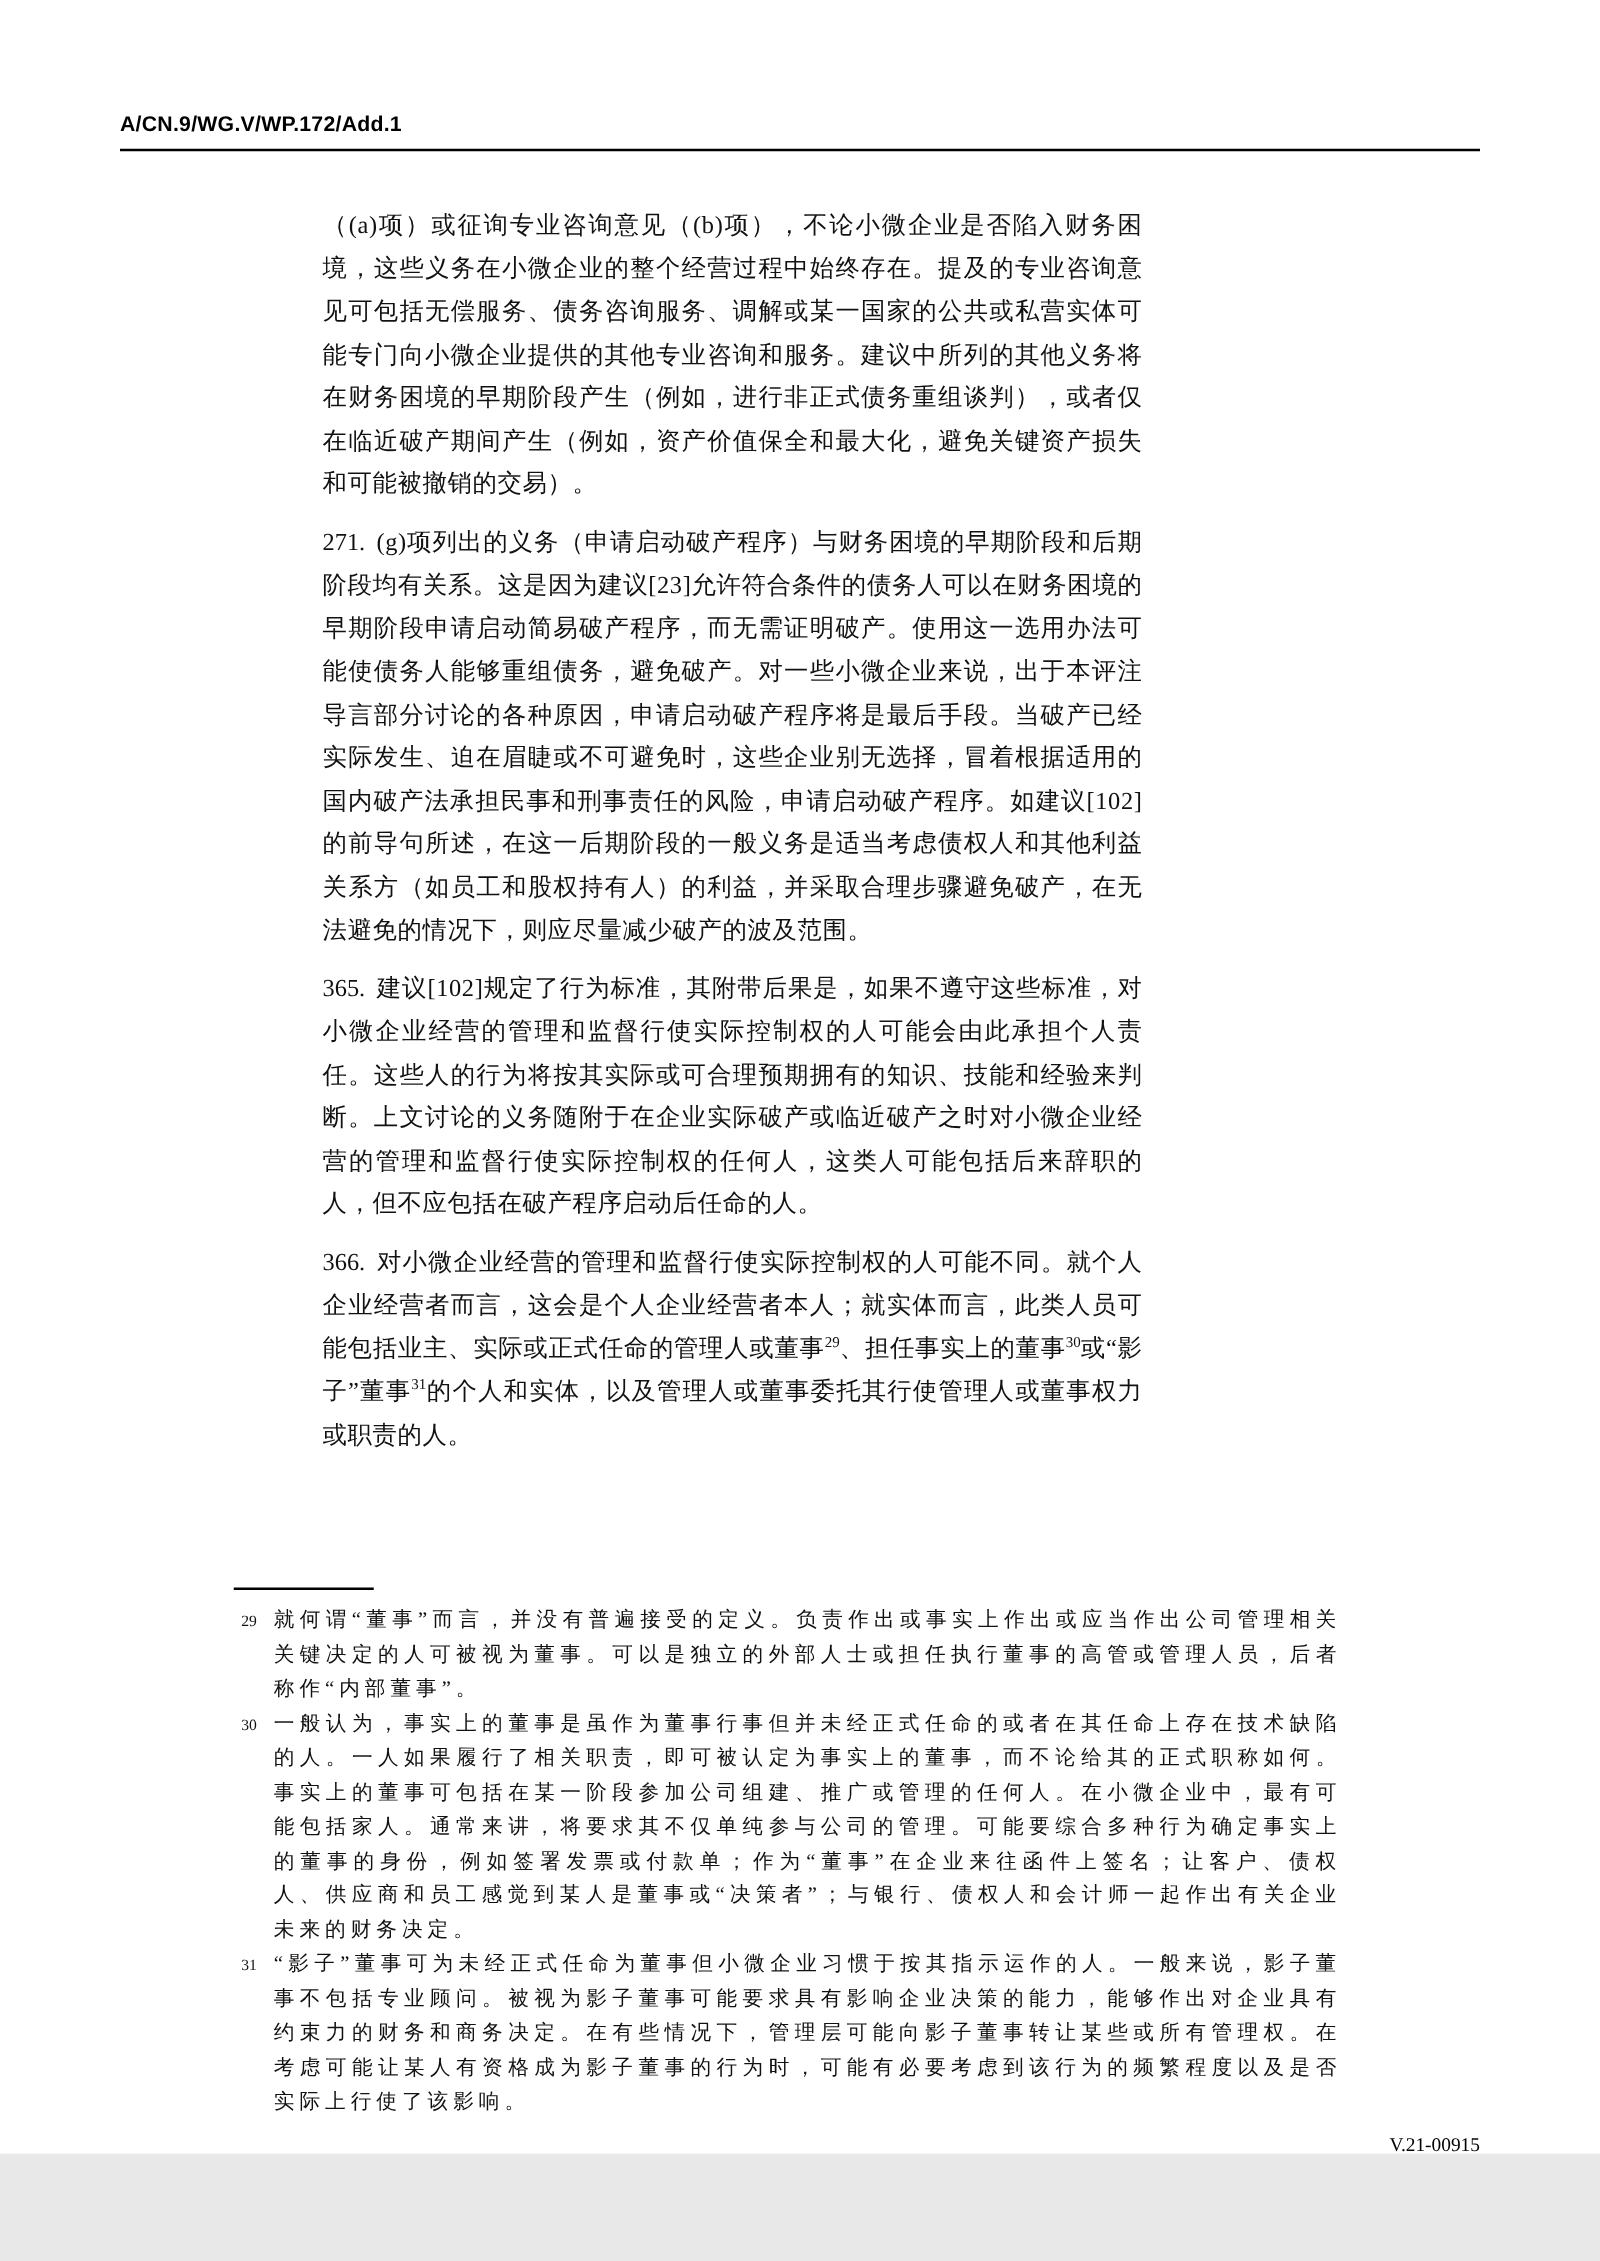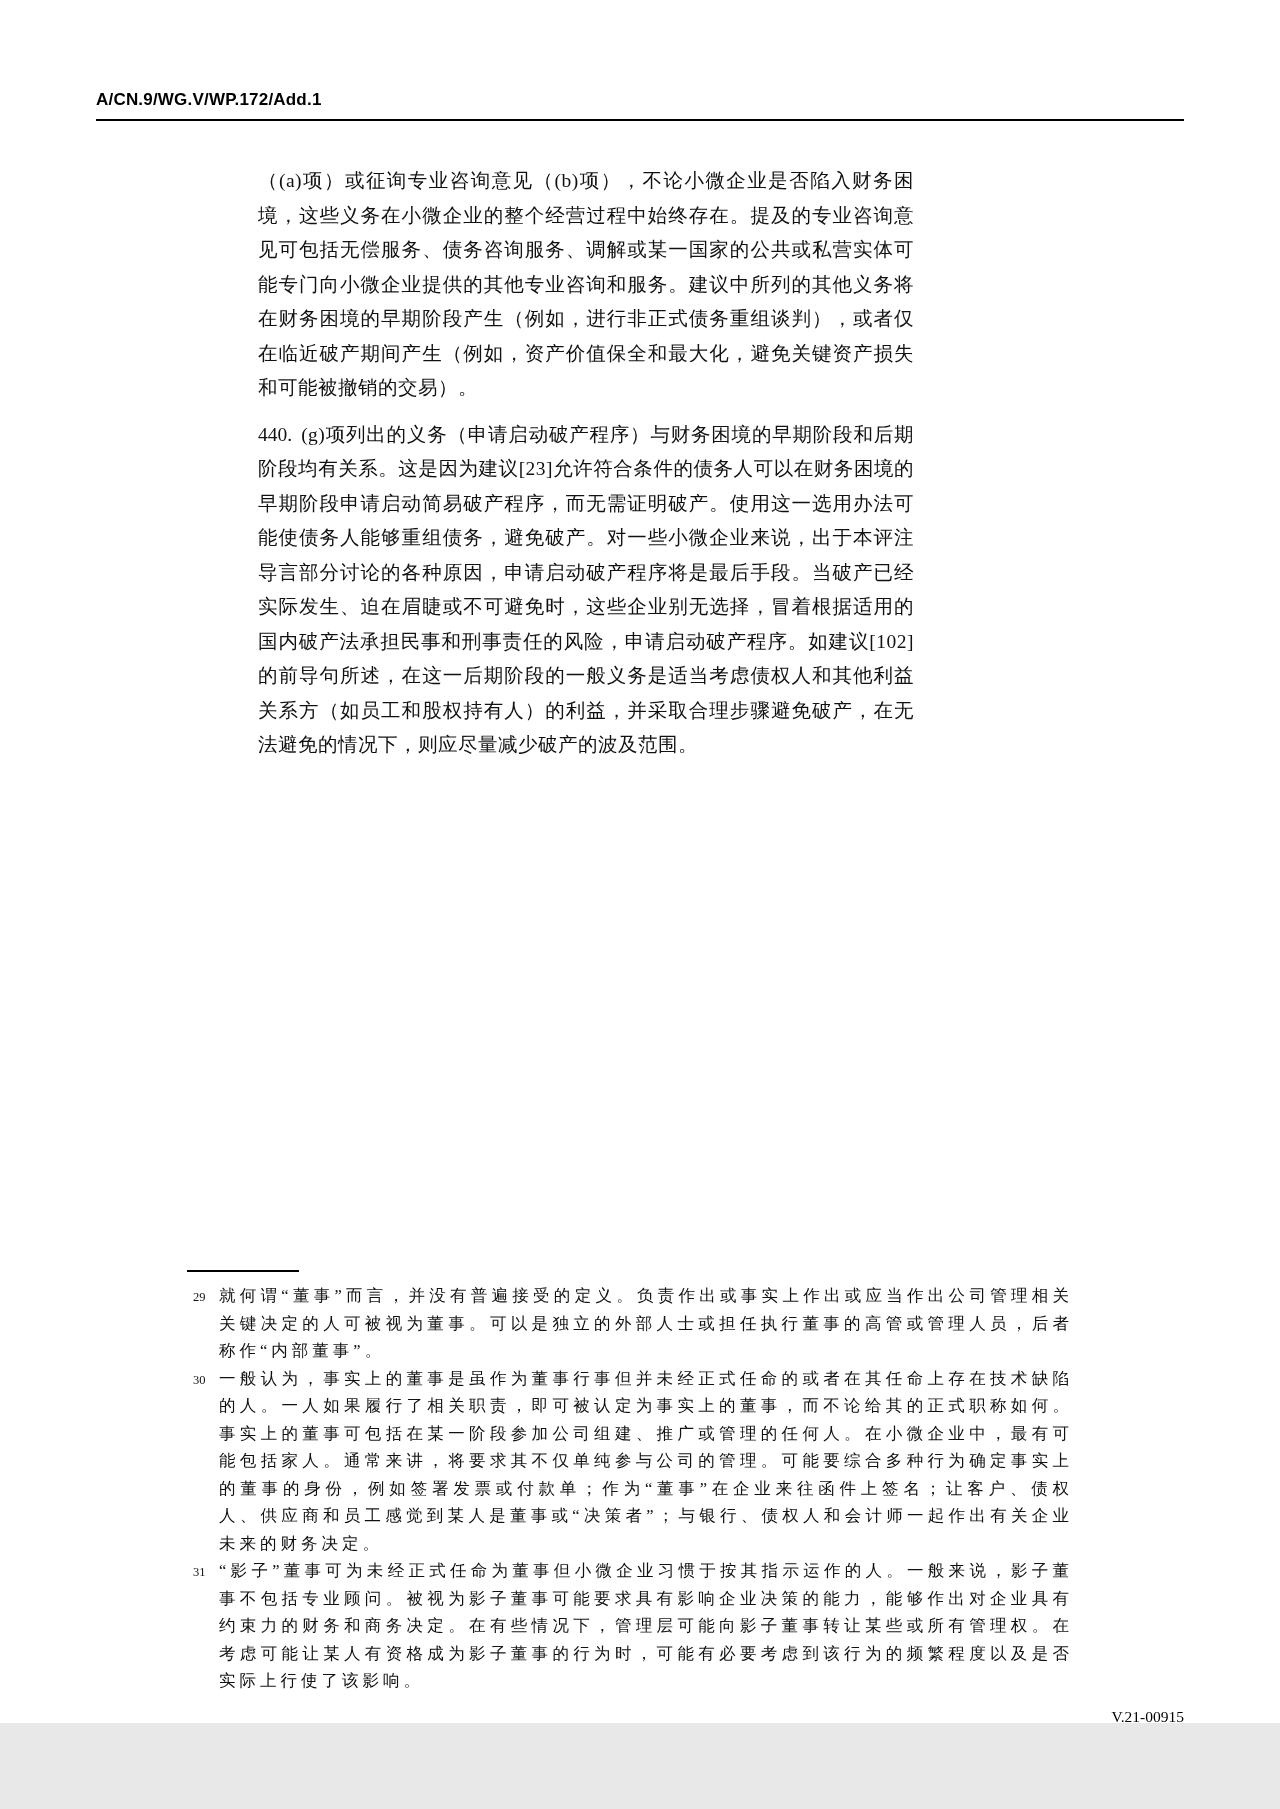--- a/index.html
+++ b/index.html
@@ -110,21 +110,23 @@
 </head>
 <body>
 
 <div class="page">
 
   <div class="doc-symbol">A/CN.9/WG.V/WP.172/Add.1</div>
   <div class="header-rule"></div>
 
   <div class="body-block">
     <p><span>（(a)项）或征询专业咨询意见（(b)项），不论小微企业是否陷入财务困境，这些义务在小微企业的整个经营过程中始终存在。提及的专业咨询意见可包括无偿服务、债务咨询服务、调解或某一国家的公共或私营实体可能专门向小微企业提供的其他专业咨询和服务。建议中所列的其他义务将在财务困境的早期阶段产生（例如，进行非正式债务重组谈判），或者仅在临近破产期间产生（例如，资产价值保全和最大化，避免关键资产损失和可能被撤销的交易）。</span></p>
-    <p><span class="pnum">440.</span><span>(g)项列出的义务（申请启动破产程序）与财务困境的早期阶段和后期阶段均有关系。这是因为建议[23]允许符合条件的债务人可以在财务困境的早期阶段申请启动简易破产程序，而无需证明破产。使用这一选用办法可能使债务人能够重组债务，避免破产。对一些小微企业来说，出于本评注导言部分讨论的各种原因，申请启动破产程序将是最后手段。当破产已经实际发生、迫在眉睫或不可避免时，这些企业别无选择，冒着根据适用的国内破产法承担民事和刑事责任的风险，申请启动破产程序。如建议[102]的前导句所述，在这一后期阶段的一般义务是适当考虑债权人和其他利益关系方（如员工和股权持有人）的利益，并采取合理步骤避免破产，在无法避免的情况下，则应尽量减少破产的波及范围。</span></p>
+    <p><span class="pnum">271.</span><span>(g)项列出的义务（申请启动破产程序）与财务困境的早期阶段和后期阶段均有关系。这是因为建议[23]允许符合条件的债务人可以在财务困境的早期阶段申请启动简易破产程序，而无需证明破产。使用这一选用办法可能使债务人能够重组债务，避免破产。对一些小微企业来说，出于本评注导言部分讨论的各种原因，申请启动破产程序将是最后手段。当破产已经实际发生、迫在眉睫或不可避免时，这些企业别无选择，冒着根据适用的国内破产法承担民事和刑事责任的风险，申请启动破产程序。如建议[102]的前导句所述，在这一后期阶段的一般义务是适当考虑债权人和其他利益关系方（如员工和股权持有人）的利益，并采取合理步骤避免破产，在无法避免的情况下，则应尽量减少破产的波及范围。</span></p>
+    <p><span class="pnum">365.</span><span>建议[102]规定了行为标准，其附带后果是，如果不遵守这些标准，对小微企业经营的管理和监督行使实际控制权的人可能会由此承担个人责任。这些人的行为将按其实际或可合理预期拥有的知识、技能和经验来判断。上文讨论的义务随附于在企业实际破产或临近破产之时对小微企业经营的管理和监督行使实际控制权的任何人，这类人可能包括后来辞职的人，但不应包括在破产程序启动后任命的人。</span></p>
+    <p><span class="pnum">366.</span><span>对小微企业经营的管理和监督行使实际控制权的人可能不同。就个人企业经营者而言，这会是个人企业经营者本人；就实体而言，此类人员可能包括业主、实际或正式任命的管理人或董事</span><sup>29</sup><span>、担任事实上的董事</span><sup>30</sup><span>或“影子”董事</span><sup>31</sup><span>的个人和实体，以及管理人或董事委托其行使管理人或董事权力或职责的人。</span></p>
   </div>
 
   <div class="footnote-separator"></div>
 
   <div class="footnotes">
     <div class="footnote"><span class="fn-num">29</span><span class="fn-text">就何谓“董事”而言，并没有普遍接受的定义。负责作出或事实上作出或应当作出公司管理相关关键决定的人可被视为董事。可以是独立的外部人士或担任执行董事的高管或管理人员，后者称作“内部董事”。</span></div>
     <div class="footnote"><span class="fn-num">30</span><span class="fn-text">一般认为，事实上的董事是虽作为董事行事但并未经正式任命的或者在其任命上存在技术缺陷的人。一人如果履行了相关职责，即可被认定为事实上的董事，而不论给其的正式职称如何。事实上的董事可包括在某一阶段参加公司组建、推广或管理的任何人。在小微企业中，最有可能包括家人。通常来讲，将要求其不仅单纯参与公司的管理。可能要综合多种行为确定事实上的董事的身份，例如签署发票或付款单；作为“董事”在企业来往函件上签名；让客户、债权人、供应商和员工感觉到某人是董事或“决策者”；与银行、债权人和会计师一起作出有关企业未来的财务决定。</span></div>
     <div class="footnote"><span class="fn-num">31</span><span class="fn-text">“影子”董事可为未经正式任命为董事但小微企业习惯于按其指示运作的人。一般来说，影子董事不包括专业顾问。被视为影子董事可能要求具有影响企业决策的能力，能够作出对企业具有约束力的财务和商务决定。在有些情况下，管理层可能向影子董事转让某些或所有管理权。在考虑可能让某人有资格成为影子董事的行为时，可能有必要考虑到该行为的频繁程度以及是否实际上行使了该影响。</span></div>
   </div>
 

